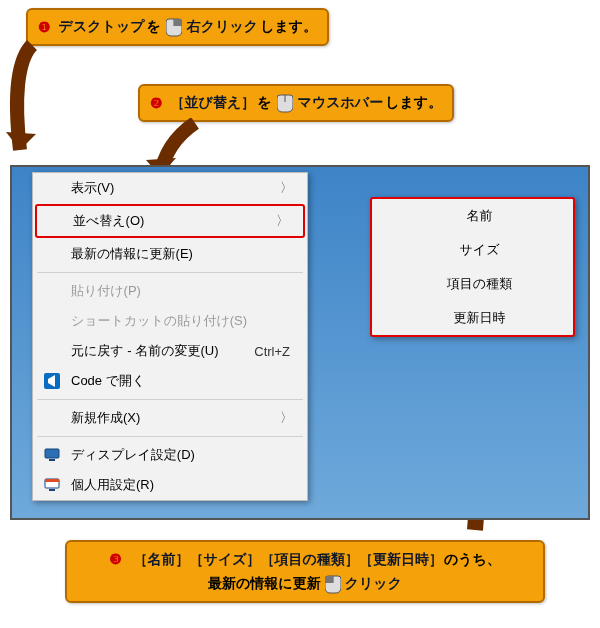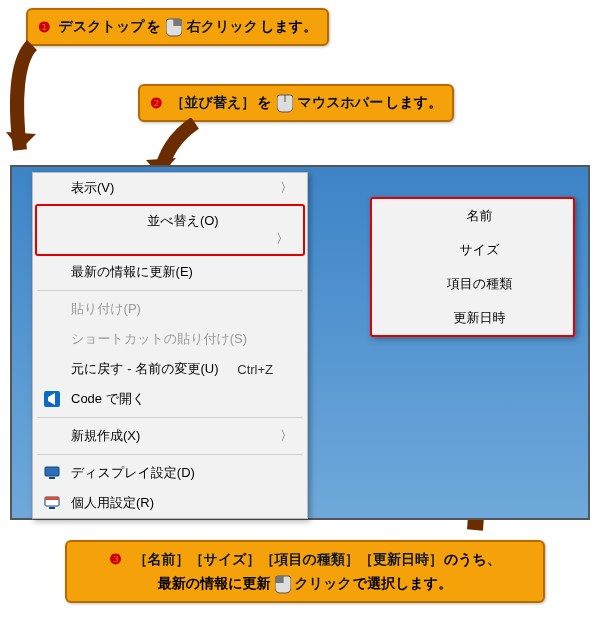--- a/index.html
+++ b/index.html
@@ -58,40 +58,39 @@
   }
   .ctx-item {
     display: flex;
     align-items: center;
     padding: 6px 10px 6px 38px;
     position: relative;
     min-height: 28px;
   }
   .ctx-item .shortcut {
     margin-left: auto;
-    margin-right: 24px;
+    margin-right: 7px;
     color: #333;
   }
   .ctx-item .chev {
     margin-left: auto;
     margin-right: 4px;
     color: #555;
   }
   .ctx-sep {
     height: 1px;
     background: #d0d0d0;
     margin: 3px 4px;
   }
   .ctx-item.disabled { color: #9a9a9a; }
   .ctx-item.highlight {
     border: 2px solid #e00000;
     border-radius: 3px;
     margin: 1px 2px;
     padding-left: 36px;
-    flex-direction: column;
   }
   .ctx-icon {
     position: absolute;
     left: 10px;
     top: 50%;
     transform: translateY(-50%);
     width: 18px;
     height: 18px;
     display: flex;
     align-items: center;
@@ -263,15 +262,14 @@
   <div class="row">
     <span>最新の情報に更新</span>
     <span class="mouse-icon">
       <svg width="16" height="20" viewBox="0 0 16 20">
           <path d="M3 2 h10 a3 3 0 0 1 3 3 v9 a5 5 0 0 1 -5 5 h-6 a5 5 0 0 1 -5 -5 v-9 a3 3 0 0 1 3 -3 z" fill="#ddd" stroke="#555" stroke-width="1"></path>
           <line x1="8" y1="2" x2="8" y2="9" stroke="#555"></line>
           <path d="M3 2 h5 v7 h-8 v-4 a3 3 0 0 1 3 -3 z" fill="#777"></path>
         </svg>
     </span>
     <span class="em">クリック</span>
-    <span>で選択します。</span>
   </div>
 </div>
 
 </body></html>

